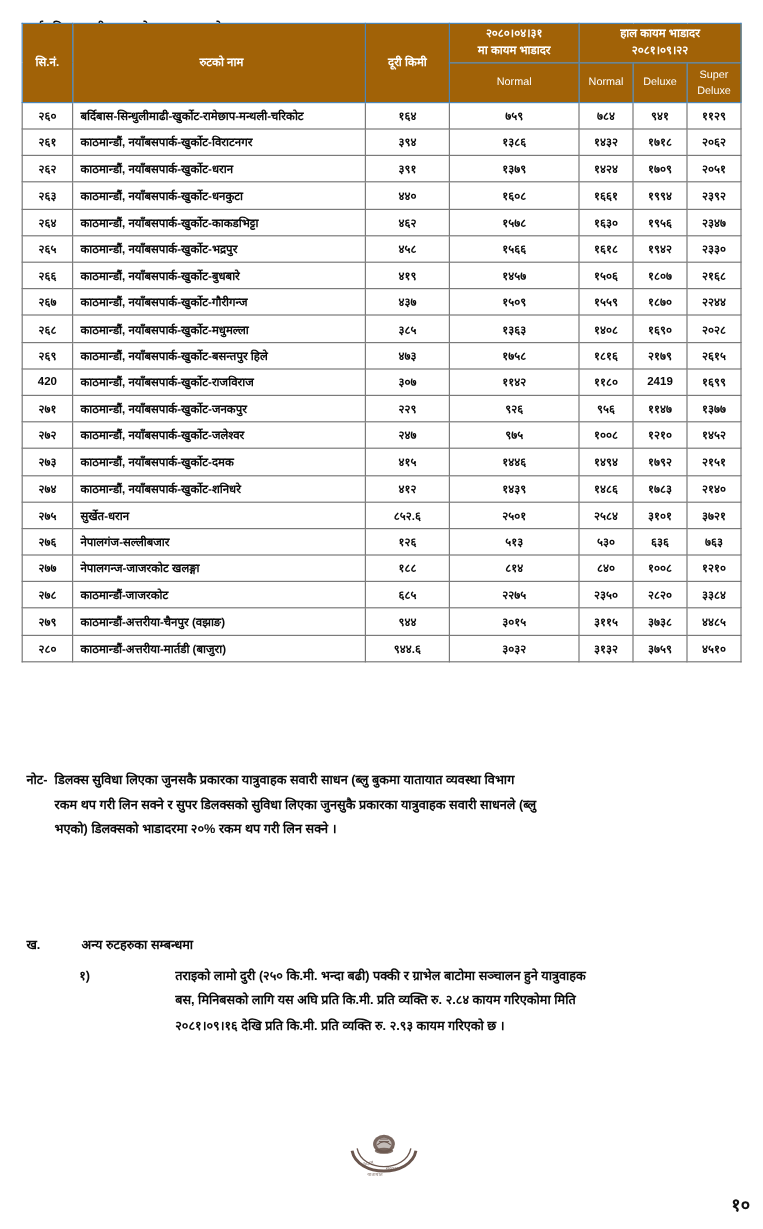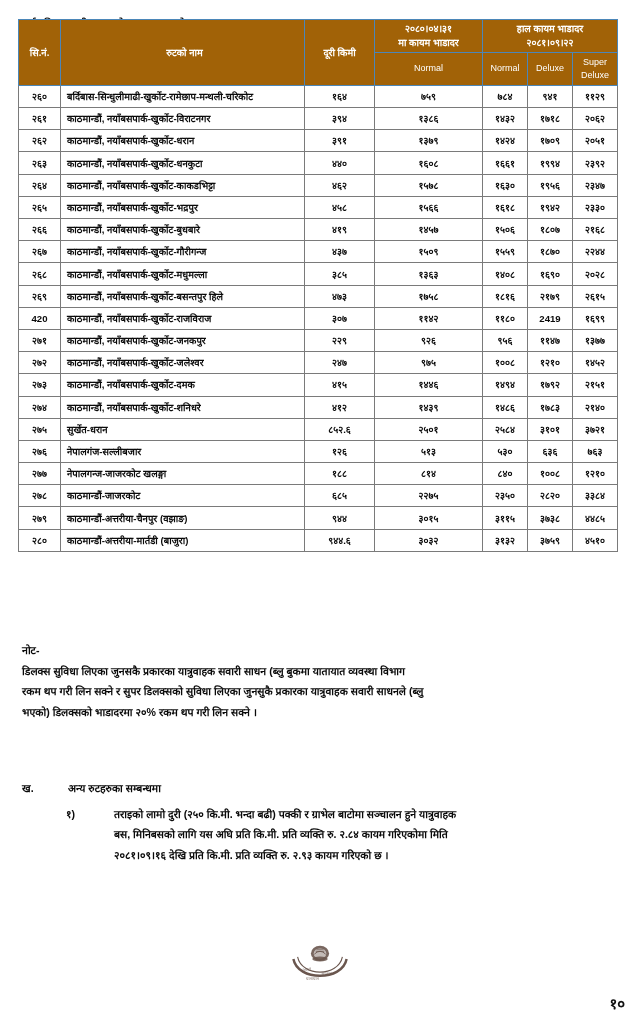--- a/index.html
+++ b/index.html
@@ -92,21 +92,20 @@
     width: 594px;
     font-family: "Liberation Sans", "DejaVu Sans", sans-serif;
     font-size: 10.6px;
     font-weight: bold;
     line-height: 1.95;
     text-align: justify;
   }
   .note-row {
     display: flex;
     align-items: flex-start;
-    flex-direction: column;
   }
   .note-label {
     flex: 0 0 auto;
     padding-right: 6px;
     white-space: nowrap;
   }
   .note-body {
     flex: 1 1 auto;
     text-align: justify;
     text-justify: inter-word;
@@ -131,21 +130,21 @@
   .sec-item {
     display: flex;
     padding-left: 44px;
   }
   .sec-item .k { width: 48px; flex: 0 0 48px; }
   .sec-item .v {
     flex: 1 1 auto;
     text-align: justify;
     text-justify: inter-word;
   }
-  .sec-item .v > span { display: block; }
+  .sec-item .v > span { display: block; margin-left: 32px; }
 
   
   .seal {
     position: absolute;
     left: 285px;
     top: 938px;
     width: 70px;
     height: 56px;
     opacity: 0.82;
   }

